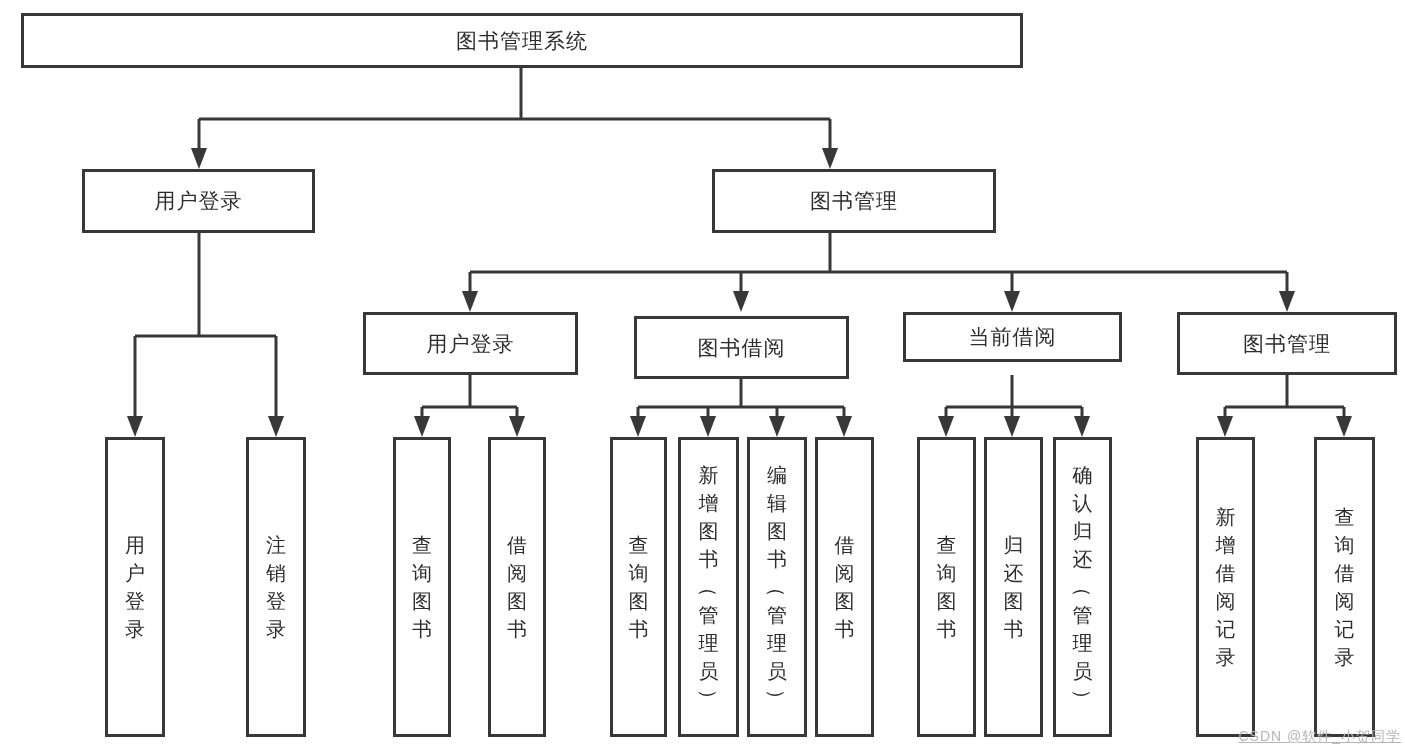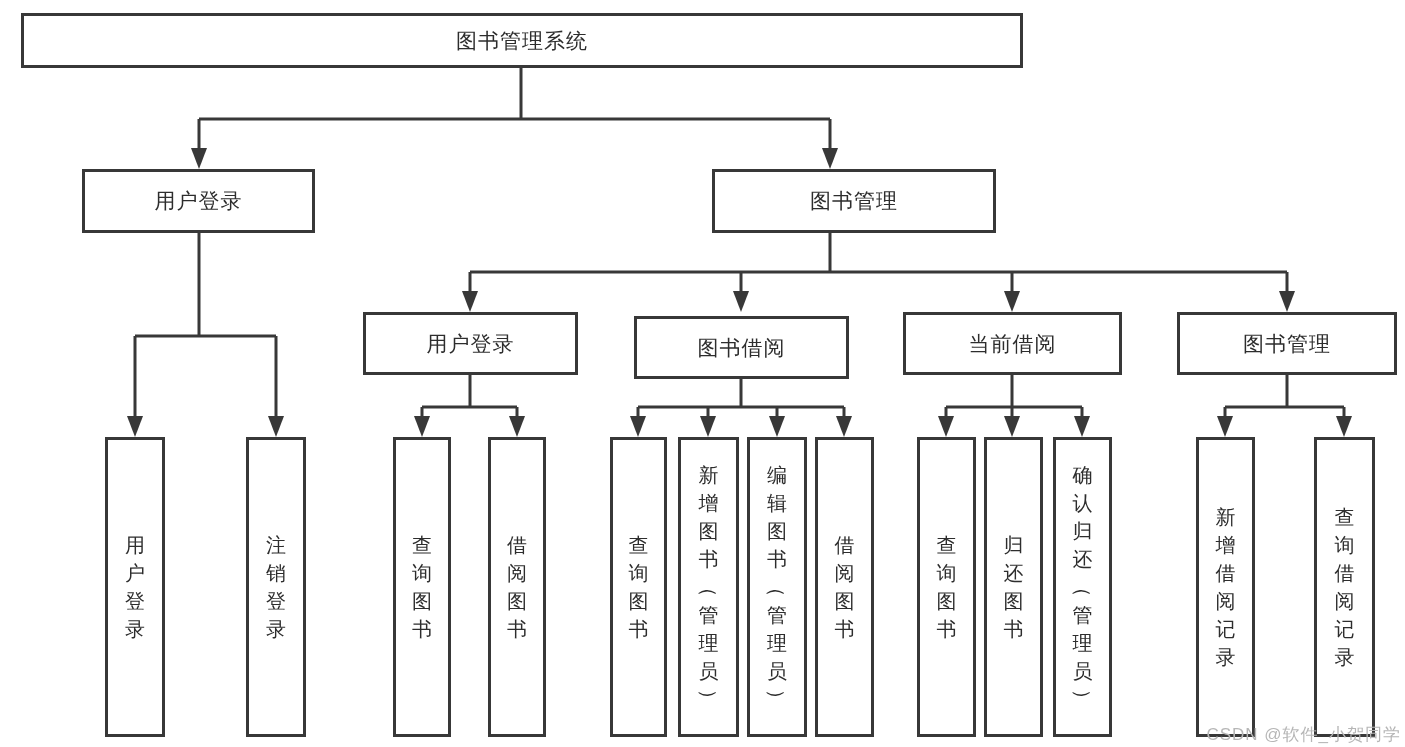--- a/index.html
+++ b/index.html
@@ -20,21 +20,21 @@
   .box{
     position:absolute;box-sizing:border-box;border:3px solid var(--line);
     background:#fff;display:flex;align-items:center;justify-content:center;
     font-size:21px;color:var(--text);z-index:2;letter-spacing:1px;
   }
   .vbox{flex-direction:column;font-size:20px;letter-spacing:0;}
   .vchar{display:block;height:28px;line-height:28px;text-align:center;width:100%;}
   .vchar.rot{transform:rotate(90deg);}
   .watermark{
     position:absolute;right:4px;bottom:1px;z-index:3;
-    font-size:17px;color:var(--watermark);letter-spacing:1px;white-space:nowrap;
+    font-size:14px;color:var(--watermark);letter-spacing:1px;white-space:nowrap;text-decoration:underline;
   }
 </style>
 </head>
 <body>
 
 <div class="stage">
 
   <svg class="connectors" width="1405" height="747" viewBox="0 0 1405 747" aria-hidden="true">
 
     <path d="M521 68 V119 M199 119 H830 M199 119 V157 M830 119 V157"></path>
@@ -72,21 +72,21 @@
     <polygon points="1336,416 1352,416 1344,437"></polygon>
   </svg>
 
   <div class="box" style="left:21px;top:13px;width:1002px;height:55px">图书管理系统</div>
 
   <div class="box" style="left:82px;top:169px;width:233px;height:64px">用户登录</div>
   <div class="box" style="left:712px;top:169px;width:284px;height:64px">图书管理</div>
 
   <div class="box" style="left:363px;top:312px;width:215px;height:63px">用户登录</div>
   <div class="box" style="left:634px;top:316px;width:215px;height:63px">图书借阅</div>
-  <div class="box" style="left:903px;top:312px;width:219px;height:63px">当前借阅</div>
+  <div class="box" style="left:903px;top:312px;width:219px;height:50px">当前借阅</div>
   <div class="box" style="left:1177px;top:312px;width:220px;height:63px">图书管理</div>
 
   <div class="box vbox" style="left:105px;top:437px;width:60px;height:300px">
       <span class="vchar">用</span>
       <span class="vchar">户</span>
       <span class="vchar">登</span>
       <span class="vchar">录</span>
     </div>
   <div class="box vbox" style="left:246px;top:437px;width:60px;height:300px">
       <span class="vchar">注</span>

